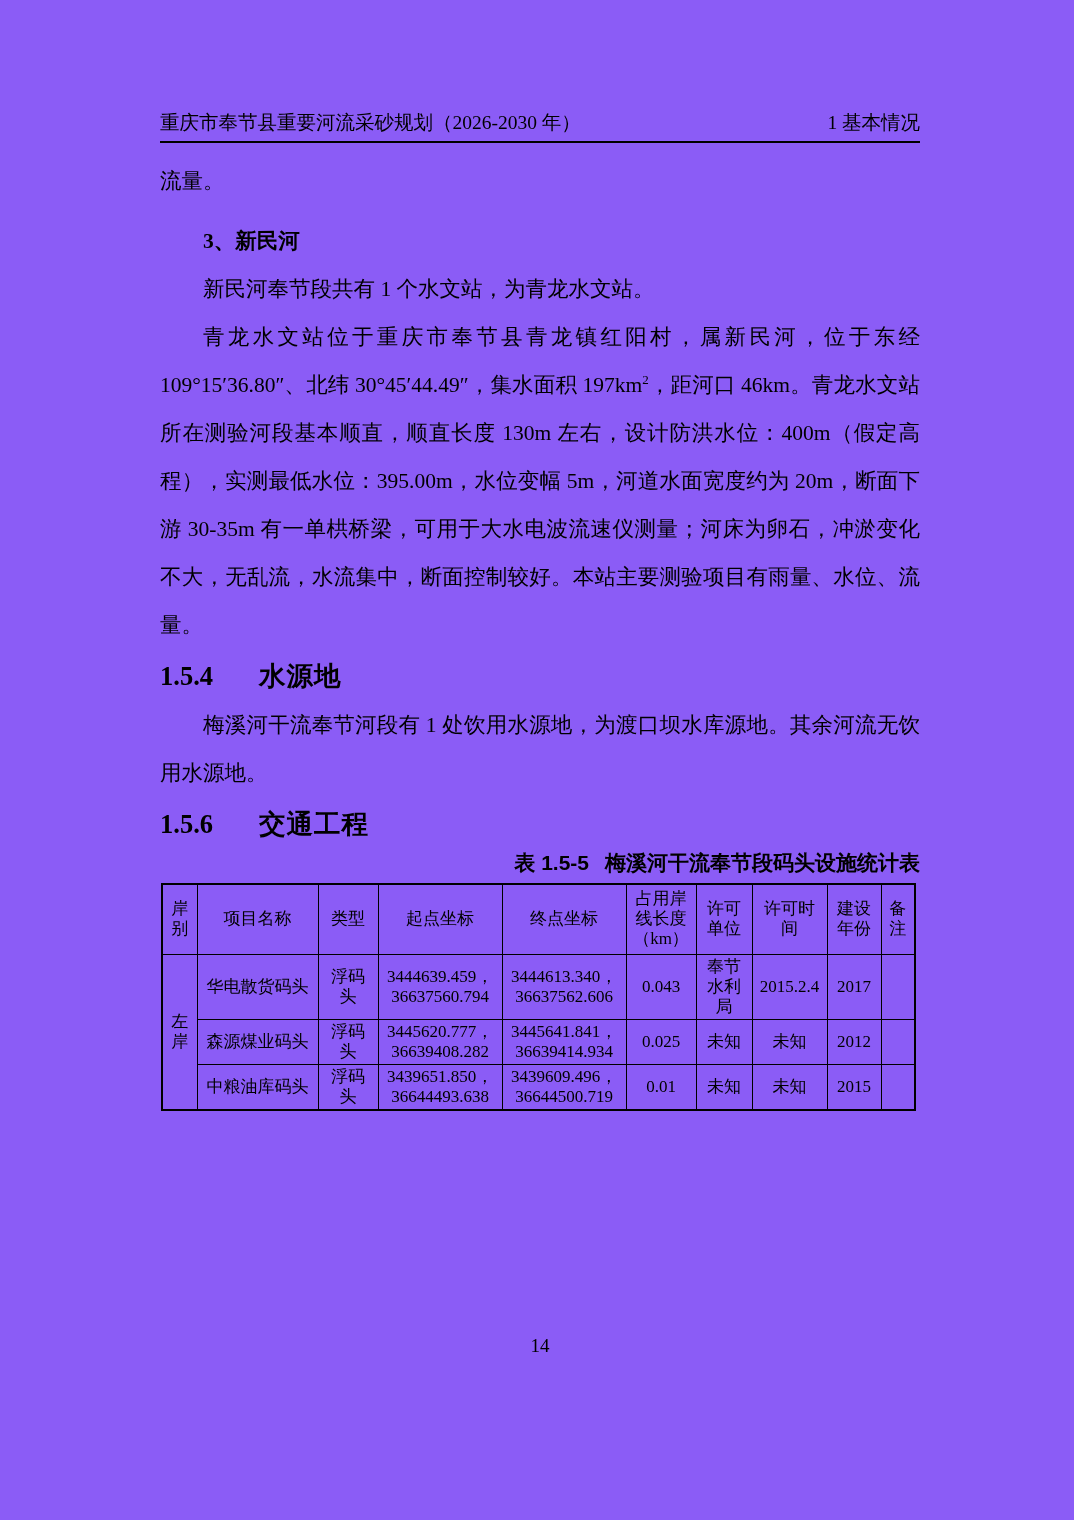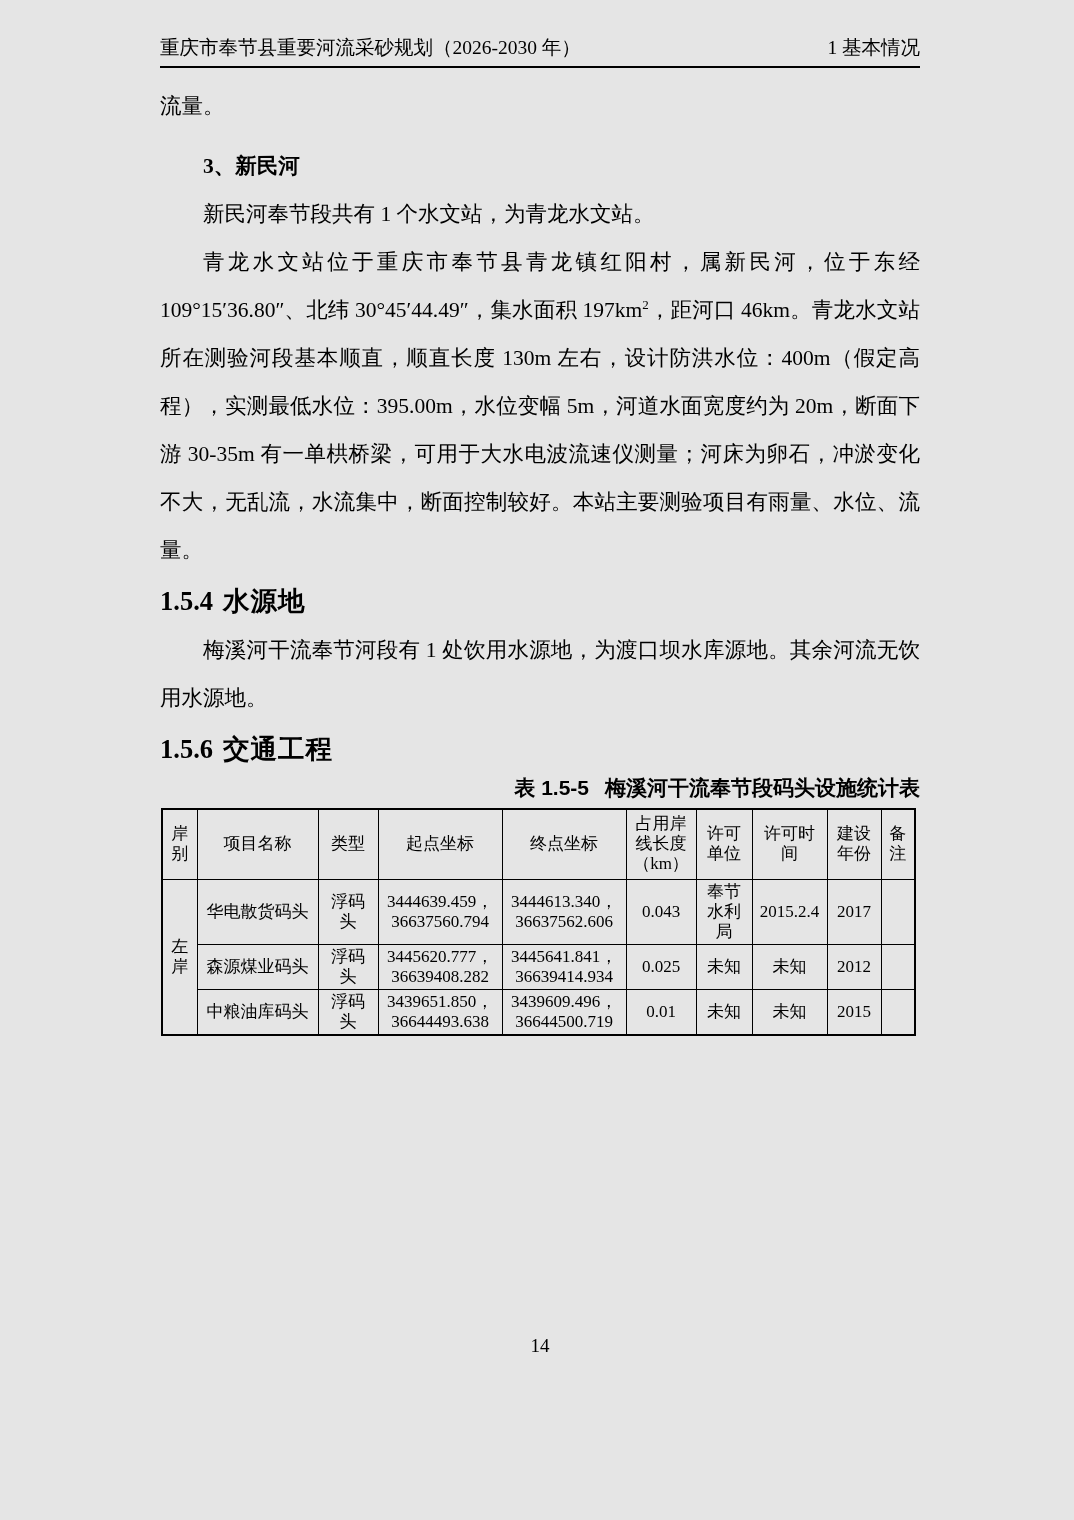--- a/index.html
+++ b/index.html
@@ -1,21 +1,21 @@
 <!DOCTYPE html>
 <html lang="zh"><head>
 <meta charset="utf-8">
 <style>
   html,body { margin:0; padding:0; background:#ffffff; }
   .page {
     position:relative;
     width:1074px; height:1520px;
-    background:#e5e5e5;
+    background:#8b5cf6;
     box-sizing:border-box;
-    padding:37px 154px 0 160px;
+    padding:112px 154px 0 160px;
     font-family:"Liberation Serif", serif;
     color:#000;
     overflow:hidden;
   }
   
   .hdr {
     display:flex; justify-content:space-between; align-items:flex-end;
     font-size:19.5px; line-height:22px;
     padding-bottom:7px;
     border-bottom:2px solid #000;
@@ -30,21 +30,21 @@
   .sub-heading {
     margin:12px 0 0; font-size:21.5px; line-height:48px;
     font-weight:bold; text-indent:2em;
   }
   .sub-num { font-family:"Liberation Serif", serif; }
   .sub-title { font-family:"Liberation Sans", sans-serif; }
   .sec-heading {
     margin:8px 0 6px; font-size:26.5px; line-height:38px; font-weight:bold;
   }
   .h-num { font-family:"Liberation Serif", serif; margin-right:10px; font-weight:bold; }
-  .h-title { font-family:"Liberation Sans", sans-serif; letter-spacing:1px; }
+  .h-title { font-family:"Liberation Sans", sans-serif; letter-spacing:1px;margin-left:36px; }
   sup.km2 { font-size:13px; vertical-align:super; line-height:0; }
   
   .tbl-caption {
     margin:2px 0 0; text-align:right;
     font-family:"Liberation Sans", sans-serif;
     font-size:21px; font-weight:bold; line-height:28px;
   }
   .cap-label { margin-right:16px; }
   table.dock {
     border-collapse:collapse; table-layout:fixed;

